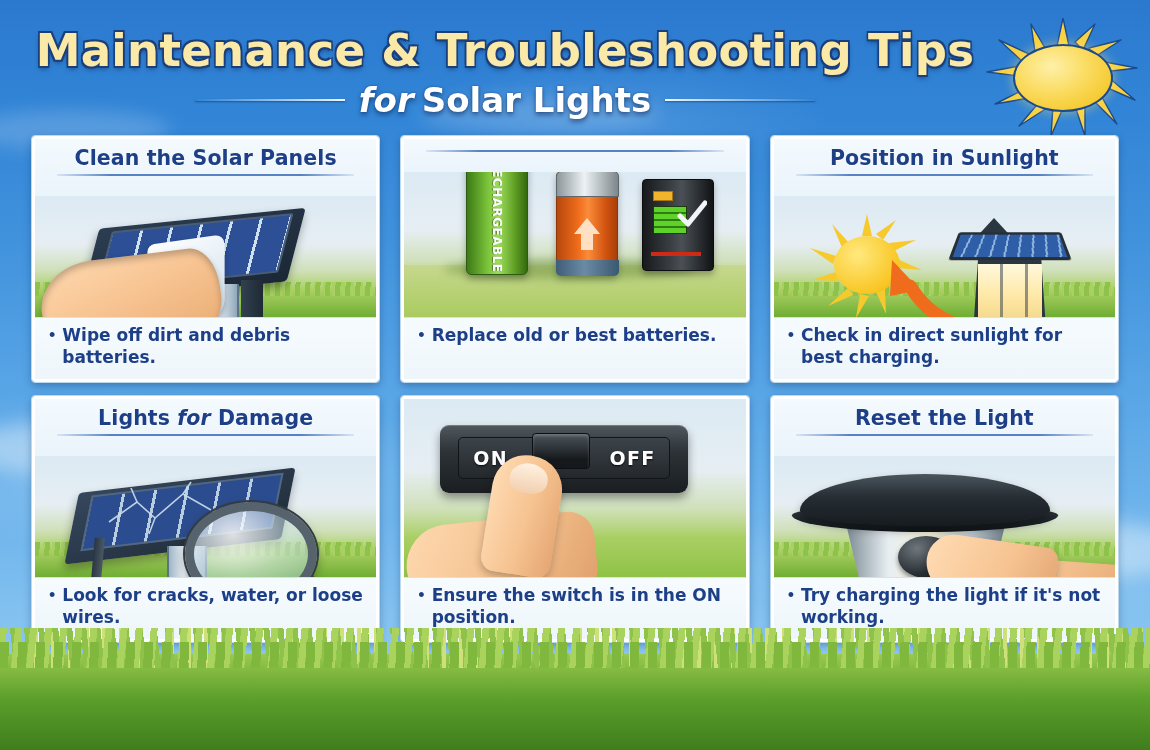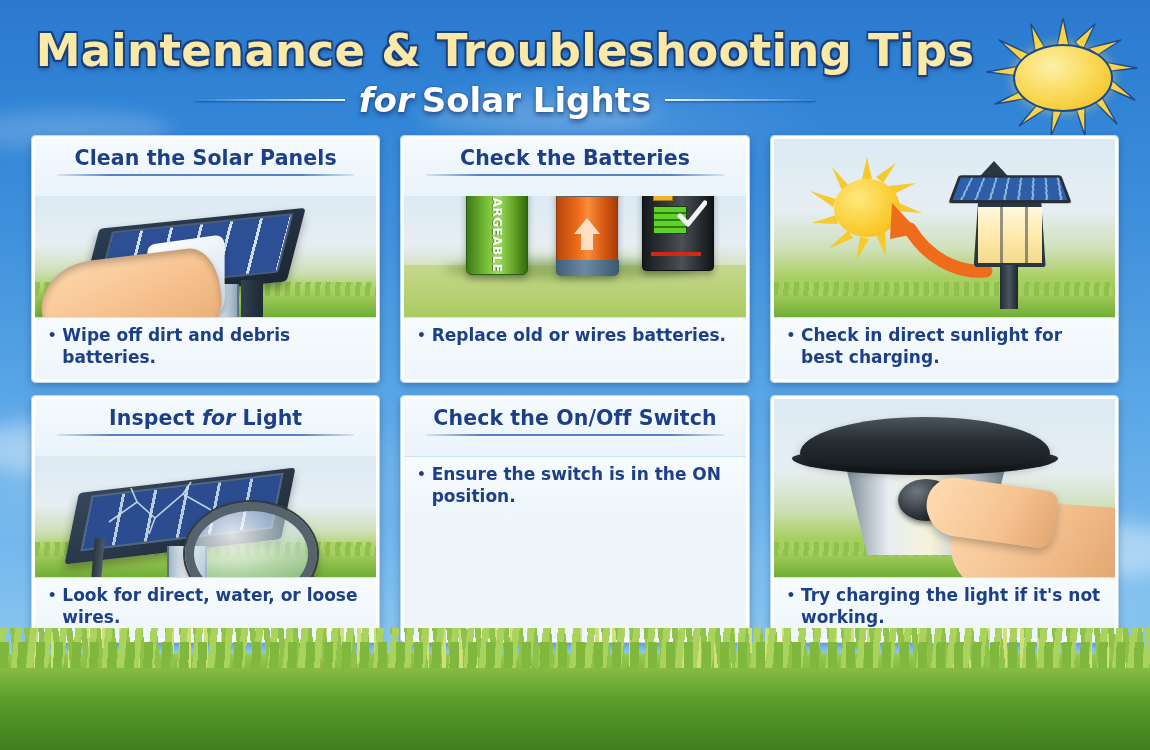--- a/index.html
+++ b/index.html
@@ -629,21 +629,20 @@
       <div class="card-foot">
         <div class="bullet-line">
           <span class="bullet-dot">•</span>
           <span class="bullet-text">Wipe off dirt and debris batteries.</span>
         </div>
       </div>
     </div>
 
     <div class="card">
       <div class="card-head">
-        <div class="card-title">Check the Batteries</div>
         <div class="title-rule"></div>
       </div>
       <div class="card-art">
         <div class="batt-floor"></div>
         <div class="batt-shadow"></div>
 
         <div class="batt batt-green">
 
           <div class="batt-label">RECHARGEABLE</div>
         </div>
@@ -660,26 +659,30 @@
           <div class="gauge"></div>
           <div class="redline"></div>
           <svg class="check-mark" viewBox="0 0 30 30">
             <path d="M3 16 L11 24 L28 3" fill="none" stroke="#f2f5f7" stroke-width="5" stroke-linecap="round" stroke-linejoin="round"></path>
           </svg>
         </div>
       </div>
       <div class="card-foot">
         <div class="bullet-line">
           <span class="bullet-dot">•</span>
-          <span class="bullet-text">Replace old or wires batteries.</span>
+          <span class="bullet-text">Replace old or best batteries.</span>
         </div>
       </div>
     </div>
 
     <div class="card">
+      <div class="card-head">
+        <div class="card-title">Position in Sunlight</div>
+        <div class="title-rule"></div>
+      </div>
       <div class="card-art">
         <div class="grass-strip"></div>
 
         <div class="c3-sun">
           <svg viewBox="0 0 112 104" width="112" height="104" aria-hidden="true">
             <g fill="#f6c92c">
               <polygon points="57,0 62,22 52,22"></polygon>
               <polygon points="86,6 73,26 66,20"></polygon>
               <polygon points="106,26 82,38 79,29"></polygon>
               <polygon points="112,56 86,54 87,45"></polygon>
@@ -711,21 +714,21 @@
         <div class="bullet-line">
           <span class="bullet-dot">•</span>
           <span class="bullet-text">Check in direct sunlight for best charging.</span>
         </div>
       </div>
     </div>
 
     <div class="card">
       <div class="card-head">
         <div class="card-title">
-          <span>Inspect </span><span class="it">for</span><span> Light</span>
+          <span>Lights </span><span class="it">for</span><span> Damage</span>
         </div>
         <div class="title-rule"></div>
       </div>
       <div class="card-art">
         <div class="grass-strip"></div>
         <div class="c4-panel"></div>
         <div class="c4-cells"></div>
         <svg class="c4-cracks" viewBox="0 0 200 70" width="200" height="70">
           <g stroke="#cfe0ee" stroke-width="1.6" fill="none" opacity=".9">
             <path d="M30 46 L58 26 L76 42 L104 18 L132 34"></path>
@@ -735,39 +738,49 @@
           </g>
         </svg>
         <div class="c4-leg"></div>
         <div class="c4-post"></div>
         <div class="mag-handle"></div>
         <div class="mag-glass"></div>
       </div>
       <div class="card-foot">
         <div class="bullet-line">
           <span class="bullet-dot">•</span>
-          <span class="bullet-text">Look for direct, water, or loose wires.</span>
+          <span class="bullet-text">Look for cracks, water, or loose wires.</span>
         </div>
       </div>
     </div>
 
     <div class="card">
-      <div class="card-head">
-        <div class="card-title">Check the On/Off Switch</div>
-        <div class="title-rule"></div>
+      <div class="card-art">
+        <div class="sw-plate"></div>
+        <div class="sw-inner">
+          <span class="sw-text">ON</span>
+          <span class="sw-text">OFF</span>
+        </div>
+        <div class="sw-rocker"></div>
+        <div class="palm"></div>
+        <div class="finger"></div>
       </div>
       <div class="card-foot">
         <div class="bullet-line">
           <span class="bullet-dot">•</span>
           <span class="bullet-text">Ensure the switch is in the ON position.</span>
         </div>
       </div>
     </div>
 
     <div class="card">
+      <div class="card-head">
+        <div class="card-title">Reset the Light</div>
+        <div class="title-rule"></div>
+      </div>
       <div class="card-art">
         <div class="grass-strip"></div>
         <div class="c6-body"></div>
 
         <div class="c6-cap-lip"></div>
         <div class="c6-cap"></div>
         <div class="c6-hand"></div>
         <div class="c6-button"></div>
         <div class="c6-thumb"></div>
       </div>

